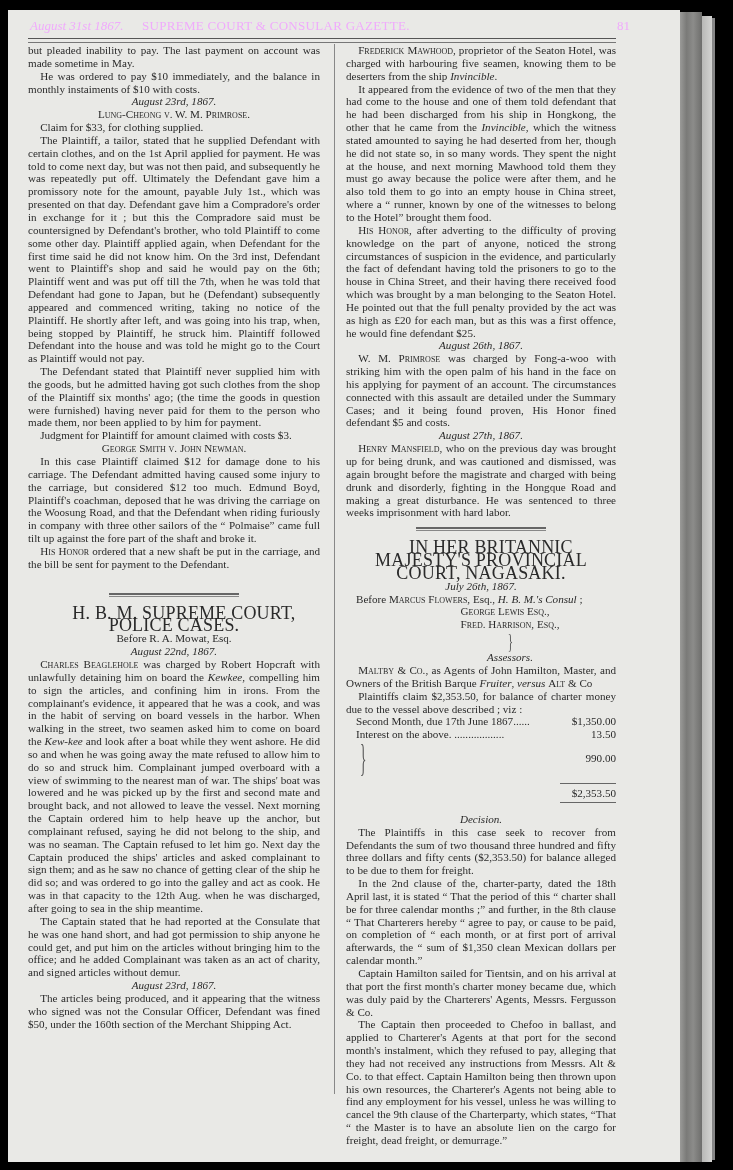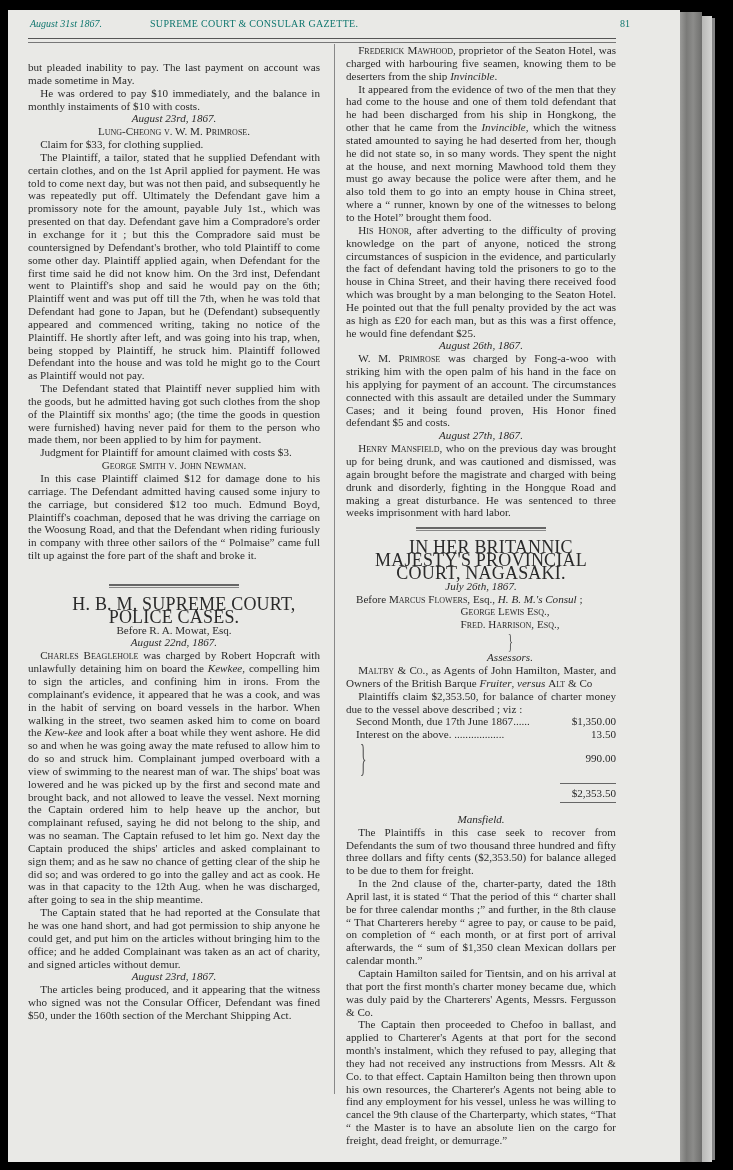--- a/index.html
+++ b/index.html
@@ -15,31 +15,31 @@
   }
   .edge {
     position: absolute; top: 12px; height: 1150px;
     background: linear-gradient(90deg,#9a9a98,#7a7a78 30%,#8c8c8a 60%,#6e6e6c);
   }
   .edge.e1 { left: 680px; width: 22px; }
   .edge.e2 { left: 702px; width: 10px; top: 16px; height: 1146px; background: linear-gradient(90deg,#b8b8b6,#d4d4d2); }
   .edge.e3 { left: 712px; width: 3px; top: 18px; height: 1142px; background:#888; }
   .header {
     position: absolute; left: 30px; top: 18px; width: 640px; height: 20px;
-    font-size: 10px; color: #0f766e;
+    font-size: 13px; color: #f0abfc;
   }
   .header .date { position: absolute; left: 0; top: 0; font-style: italic; }
-  .header .title { position: absolute; left: 120px; top: 0; letter-spacing: 0.3px; }
+  .header .title { position: absolute; left: 112px; top: 0; letter-spacing: 0.3px; }
   .header .num { position: absolute; right: 40px; top: 0; }
   .hrule { position: absolute; left: 28px; top: 38px; width: 588px; height: 3px; border-top: 1px solid #555; border-bottom: 1px solid #777; }
   .col {
     position: absolute; top: 44px; font-size: 11.1px; line-height: 12.85px;
     text-align: justify;
   }
-  .col.left { left: 28px; width: 292px; margin-top: 17px; }
+  .col.left { left: 28px; width: 292px; }
   .col.right { left: 346px; width: 270px; }
   .colrule { position: absolute; left: 334px; top: 44px; width: 1px; height: 1050px; background: #888; }
   p { margin: 0; text-indent: 1.1em; }
   p.noi { text-indent: 0; }
   .c { text-align: center; text-indent: 0; }
   .it { font-style: italic; }
   .sc { font-variant: small-caps; }
   .sec-title { text-align: center; font-size: 18px; letter-spacing: 0.2px; margin-top: 4px; }
   .sep { width: 130px; margin: 8px auto 10px; border-top: 2px solid #666; border-bottom: 1px solid #888; height: 1px; }
   .assess { display: flex; align-items: center; margin-left: 58px; flex-direction: column; }
@@ -76,20 +76,21 @@
   <p class="noi">but pleaded inability to pay. The last payment on account was made sometime in May.</p>
   <p>He was ordered to pay $10 immediately, and the balance in monthly instaiments of $10 with costs.</p>
   <p class="c it">August 23rd, 1867.</p>
   <p class="c sc">Lung-Cheong v. W. M. Primrose.</p>
   <p>Claim for $33, for clothing supplied.</p>
   <p>The Plaintiff, a tailor, stated that he supplied Defendant with certain clothes, and on the 1st April applied for payment. He was told to come next day, but was not then paid, and subsequently he was repeatedly put off. Ultimately the Defendant gave him a promissory note for the amount, payable July 1st., which was presented on that day. Defendant gave him a Compradore's order in exchange for it ; but this the Compradore said must be countersigned by Defendant's brother, who told Plaintiff to come some other day. Plaintiff applied again, when Defendant for the first time said he did not know him. On the 3rd inst, Defendant went to Plaintiff's shop and said he would pay on the 6th; Plaintiff went and was put off till the 7th, when he was told that Defendant had gone to Japan, but he (Defendant) subsequently appeared and commenced writing, taking no notice of the Plaintiff. He shortly after left, and was going into his trap, when, being stopped by Plaintiff, he struck him. Plaintiff followed Defendant into the house and was told he might go to the Court as Plaintiff would not pay.</p>
   <p>The Defendant stated that Plaintiff never supplied him with the goods, but he admitted having got such clothes from the shop of the Plaintiff six months' ago; (the time the goods in question were furnished) having never paid for them to the person who made them, nor been applied to by him for payment.</p>
   <p>Judgment for Plaintiff for amount claimed with costs $3.</p>
   <p class="c sc">George Smith v. John Newman.</p>
   <p>In this case Plaintiff claimed $12 for damage done to his carriage. The Defendant admitted having caused some injury to the carriage, but considered $12 too much. Edmund Boyd, Plaintiff's coachman, deposed that he was driving the carriage on the Woosung Road, and that the Defendant when riding furiously in company with three other sailors of the “ Polmaise” came full tilt up against the fore part of the shaft and broke it.</p>
+  <p><span class="sc">His Honor</span><span> ordered that a new shaft be put in the carriage, and the bill be sent for payment to the Defendant.</span></p>
 
   <div class="sep" style="margin-top:22px;"></div>
   <p class="sec-title">H. B. M. SUPREME COURT, POLICE CASES.</p>
   <p class="c">Before R. A. Mowat, Esq.</p>
   <p class="c it">August 22nd, 1867.</p>
   <p><span class="sc">Charles Beaglehole</span><span> was charged by Robert Hopcraft with unlawfully detaining him on board the </span><span class="it">Kewkee</span><span>, compelling him to sign the articles, and confining him in irons. From the complainant's evidence, it appeared that he was a cook, and was in the habit of serving on board vessels in the harbor. When walking in the street, two seamen asked him to come on board the </span><span class="it">Kew-kee</span><span> and look after a boat while they went ashore. He did so and when he was going away the mate refused to allow him to do so and struck him. Complainant jumped overboard with a view of swimming to the nearest man of war. The ships' boat was lowered and he was picked up by the first and second mate and brought back, and not allowed to leave the vessel. Next morning the Captain ordered him to help heave up the anchor, but complainant refused, saying he did not belong to the ship, and was no seaman. The Captain refused to let him go. Next day the Captain produced the ships' articles and asked complainant to sign them; and as he saw no chance of getting clear of the ship he did so; and was ordered to go into the galley and act as cook. He was in that capacity to the 12th Aug. when he was discharged, after going to sea in the ship meantime.</span></p>
   <p>The Captain stated that he had reported at the Consulate that he was one hand short, and had got permission to ship anyone he could get, and put him on the articles without bringing him to the office; and he added Complainant was taken as an act of charity, and signed articles without demur.</p>
   <p class="c it">August 23rd, 1867.</p>
   <p>The articles being produced, and it appearing that the witness who signed was not the Consular Officer, Defendant was fined $50, under the 160th section of the Merchant Shipping Act.</p>
 </div>
@@ -129,18 +130,18 @@
     </div>
     <div class="acct-multi">
       <span class="bigbrace">}</span>
       <span class="amt">990.00</span>
     </div>
     <div class="total-line"></div>
     <div class="total">$2,353.50</div>
     <div class="total-line2"></div>
   </div>
 
-  <p class="c it" style="margin-top:10px;">Mansfield.</p>
+  <p class="c it" style="margin-top:10px;">Decision.</p>
   <p>The Plaintiffs in this case seek to recover from Defendants the sum of two thousand three hundred and fifty three dollars and fifty cents ($2,353.50) for balance alleged to be due to them for freight.</p>
   <p>In the 2nd clause of the, charter-party, dated the 18th April last, it is stated “ That the period of this “ charter shall be for three calendar months ;” and further, in the 8th clause “ That Charterers hereby “ agree to pay, or cause to be paid, on completion of “ each month, or at first port of arrival afterwards, the “ sum of $1,350 clean Mexican dollars per calendar month.”</p>
   <p>Captain Hamilton sailed for Tientsin, and on his arrival at that port the first month's charter money became due, which was duly paid by the Charterers' Agents, Messrs. Fergusson &amp; Co.</p>
   <p>The Captain then proceeded to Chefoo in ballast, and applied to Charterer's Agents at that port for the second month's instalment, which they refused to pay, alleging that they had not received any instructions from Messrs. Alt &amp; Co. to that effect. Captain Hamilton being then thrown upon his own resources, the Charterer's Agents not being able to find any employment for his vessel, unless he was willing to cancel the 9th clause of the Charterparty, which states, “That “ the Master is to have an absolute lien on the cargo for freight, dead freight, or demurrage.”</p>
 </div>
 
 </body></html>

